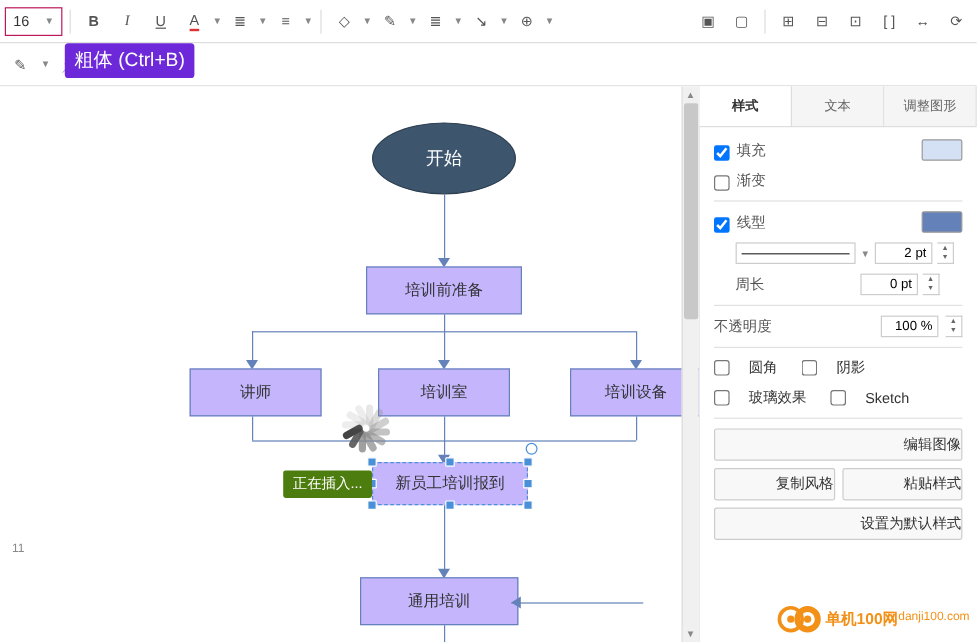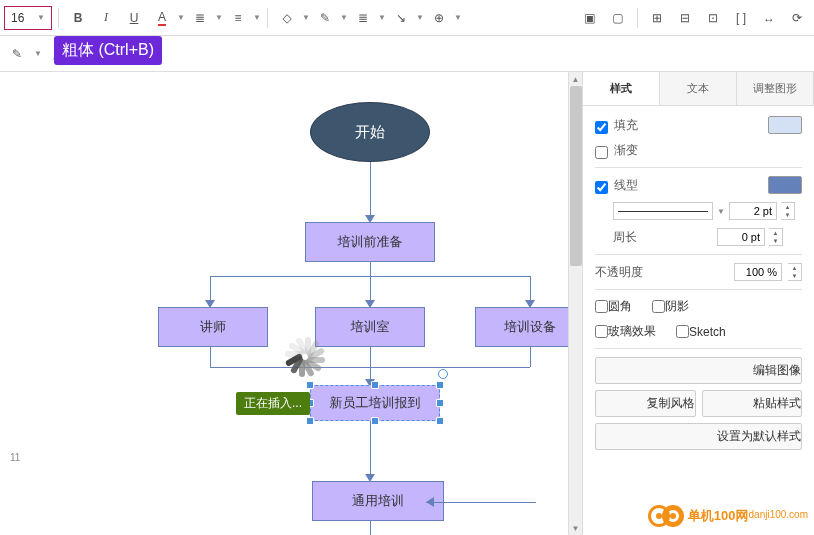--- a/index.html
+++ b/index.html
@@ -51,21 +51,21 @@
 .selected{border:1px dashed #4a90d9}
 .handle{width:8px;height:8px;background:#4a90d9;border:1px solid #fff;position:absolute;border-radius:1px}
 .roth{width:10px;height:10px;border:1px solid #4a90d9;border-radius:50%;position:absolute;background:#fff}
 .arrow-line{position:absolute;background:#6482b9}
 .arrow-head{position:absolute;width:0;height:0}
 .insert-tip{position:absolute;background:#4d7c0f;color:#fff;font-size:12px;padding:3px 8px;border-radius:2px}
 .spinner-wrap{position:absolute;width:60px;height:60px}
 .spinner-wrap div{position:absolute;left:50%;top:50%;width:6px;height:18px;background:#888;border-radius:3px;transform-origin:0 0}
 .ai-badge{width:22px;height:22px;background:#3d8bfd;border-radius:4px;color:#fff;font-size:10px;font-weight:bold;display:flex;align-items:center;justify-content:center}
 .two-col{display:flex;gap:20px;margin-bottom:8px}
-.two-col label{display:flex;align-items:center;gap:0}
+.two-col label{display:flex;align-items:center;gap:16px}
 hr.psep{border:none;border-top:1px solid #e0e0e0;margin:8px 0}
 </style>
 </head>
 <body>
 
 <div class="toolbar">
   <div class="font-size">
       <span>16</span>
       <span class="dd">▼</span>
     </div>
@@ -162,21 +162,21 @@
     <div class="handle" style="left:306px;top:327px"></div>
     <div class="handle" style="left:436px;top:327px"></div>
     <div class="handle" style="left:306px;top:345px"></div>
     <div class="handle" style="left:371px;top:345px"></div>
     <div class="handle" style="left:436px;top:345px"></div>
     <div class="roth" style="left:438px;top:297px"></div>
 
     <div class="arrow-line" style="left:370px;top:349px;width:1px;height:55px"></div>
     <div class="arrow-head" style="left:365px;top:402px;border-left:5px solid transparent;border-right:5px solid transparent;border-top:8px solid #6482b9"></div>
 
-    <div class="node" style="left:312px;top:409px;width:132px;height:40px">
+    <div class="node" style="left:300px;top:409px;width:132px;height:40px">
         <span>通用培训</span>
       </div>
     <div class="arrow-line" style="left:426px;top:430px;width:110px;height:1px"></div>
     <div class="arrow-head" style="left:426px;top:425px;border-top:5px solid transparent;border-bottom:5px solid transparent;border-right:8px solid #6482b9"></div>
     <div class="arrow-line" style="left:370px;top:449px;width:1px;height:20px"></div>
 
     <div class="spinner-wrap" style="left:275px;top:255px">
       <div style="transform:rotate(0deg) translate(0,-20px);opacity:.2"></div>
       <div style="transform:rotate(30deg) translate(0,-20px);opacity:.3"></div>
       <div style="transform:rotate(60deg) translate(0,-20px);opacity:.4"></div>

